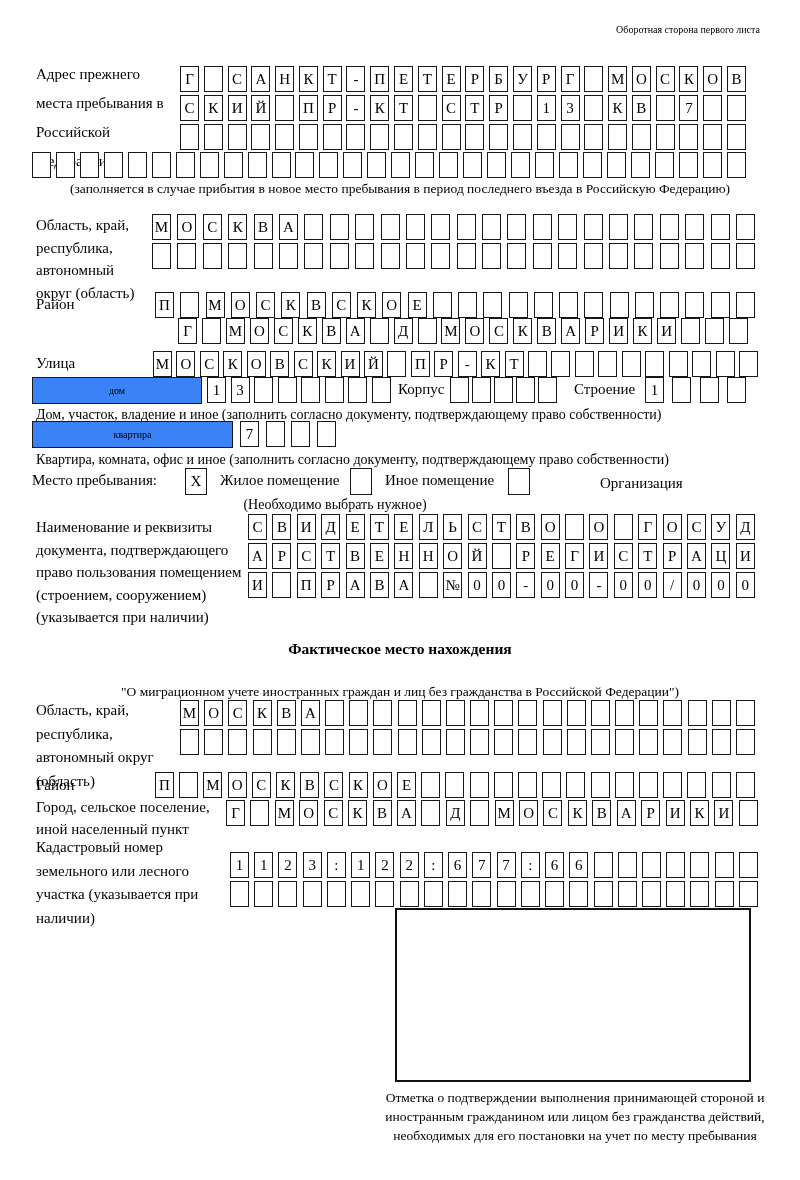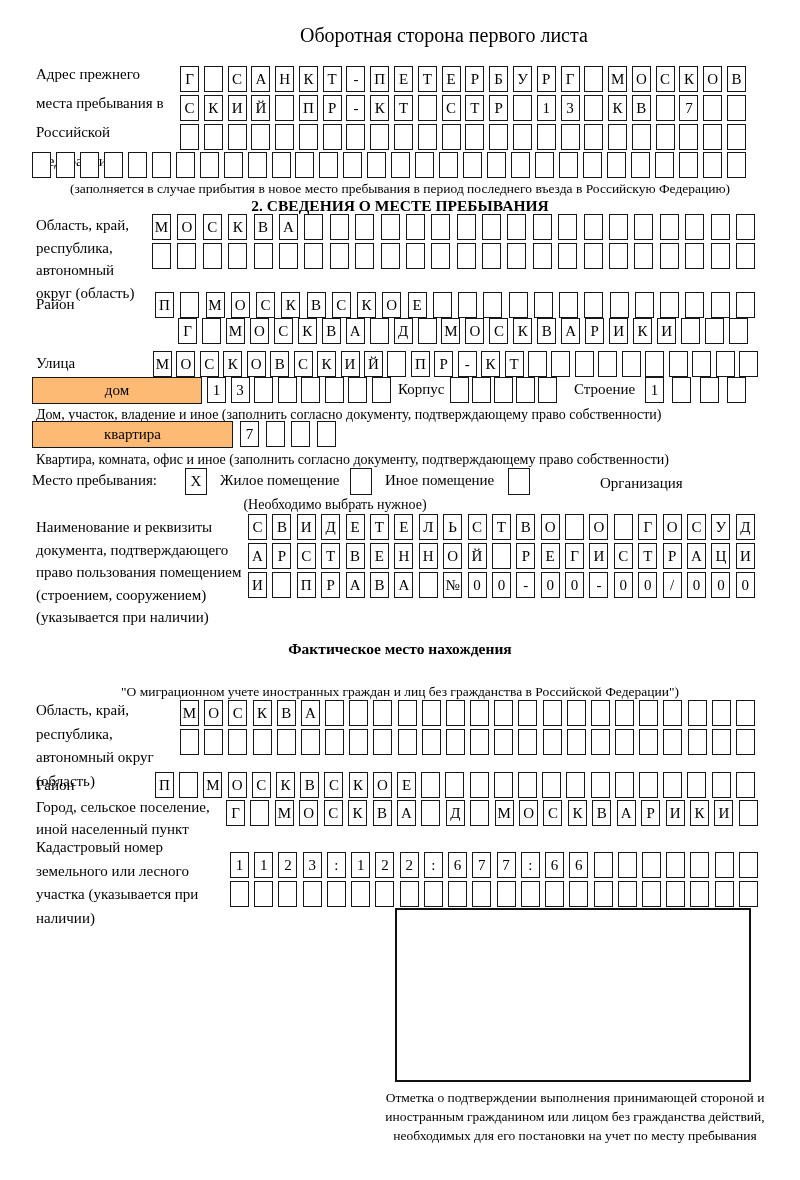--- a/index.html
+++ b/index.html
@@ -7,31 +7,31 @@
         font-family:"Liberation Serif","DejaVu Serif",serif;color:#000;overflow:hidden;}
   .abs{position:absolute;}
   .label{font-size:15px;}
   .caption{font-size:14px;}
   .title{position:absolute;left:0;right:0;text-align:center;font-weight:bold;font-size:15.5px;}
   .centernote{position:absolute;left:0;right:0;text-align:center;font-size:13.5px;}
   .cellrow{position:absolute;display:flex;justify-content:space-between;}
   .cell{flex:0 0 19px;height:26px;border:1.7px solid #171717;box-sizing:border-box;
         display:flex;align-items:center;justify-content:center;font-size:15px;background:#fff;}
   .labelbox{position:absolute;border:1.7px solid #171717;box-sizing:border-box;
-        display:flex;align-items:center;justify-content:center;font-size:15px;background:#fdba74;}
+        display:flex;align-items:center;justify-content:center;font-size:10px;background:#3b82f6;}
   .checkbox{position:absolute;width:22px;height:27px;border:1.7px solid #171717;box-sizing:border-box;
         display:flex;align-items:center;justify-content:center;font-size:15px;background:#fff;}
   .bigbox{position:absolute;border:2px solid #111;box-sizing:border-box;background:#fff;}
 </style>
 </head>
 <body>
 
 <div class="page">
 
-  <div class="abs" style="left:300px;top:24px;width:460px;font-size:20px;">Оборотная сторона первого листа</div>
+  <div class="abs" style="left:300px;top:24px;width:460px;text-align:right;font-size:10px;">Оборотная сторона первого листа</div>
 
   <div class="abs label" style="left:36px;top:60px;width:130px;line-height:29px;">Адрес прежнего места пребывания в Российской Федерации</div>
   <div class="cellrow" style="left:180px;top:66px;width:566px;">
       <span class="cell">Г</span>
       <span class="cell"></span>
       <span class="cell">С</span>
       <span class="cell">А</span>
       <span class="cell">Н</span>
       <span class="cell">К</span>
       <span class="cell">Т</span>
@@ -132,21 +132,20 @@
       <span class="cell"></span>
       <span class="cell"></span>
       <span class="cell"></span>
       <span class="cell"></span>
       <span class="cell"></span>
       <span class="cell"></span>
       <span class="cell"></span>
     </div>
   <div class="centernote" style="top:181px;">(заполняется в случае прибытия в новое место пребывания в период последнего въезда в Российскую Федерацию)</div>
 
-  <div class="title" style="top:197px;">2. СВЕДЕНИЯ О МЕСТЕ ПРЕБЫВАНИЯ</div>
 
   <div class="abs label" style="left:36px;top:214px;width:112px;line-height:22.5px;">Область, край, республика, автономный округ (область)</div>
   <div class="cellrow" style="left:152px;top:214px;width:603px;">
       <span class="cell">М</span>
       <span class="cell">О</span>
       <span class="cell">С</span>
       <span class="cell">К</span>
       <span class="cell">В</span>
       <span class="cell">А</span>
       <span class="cell"></span>

